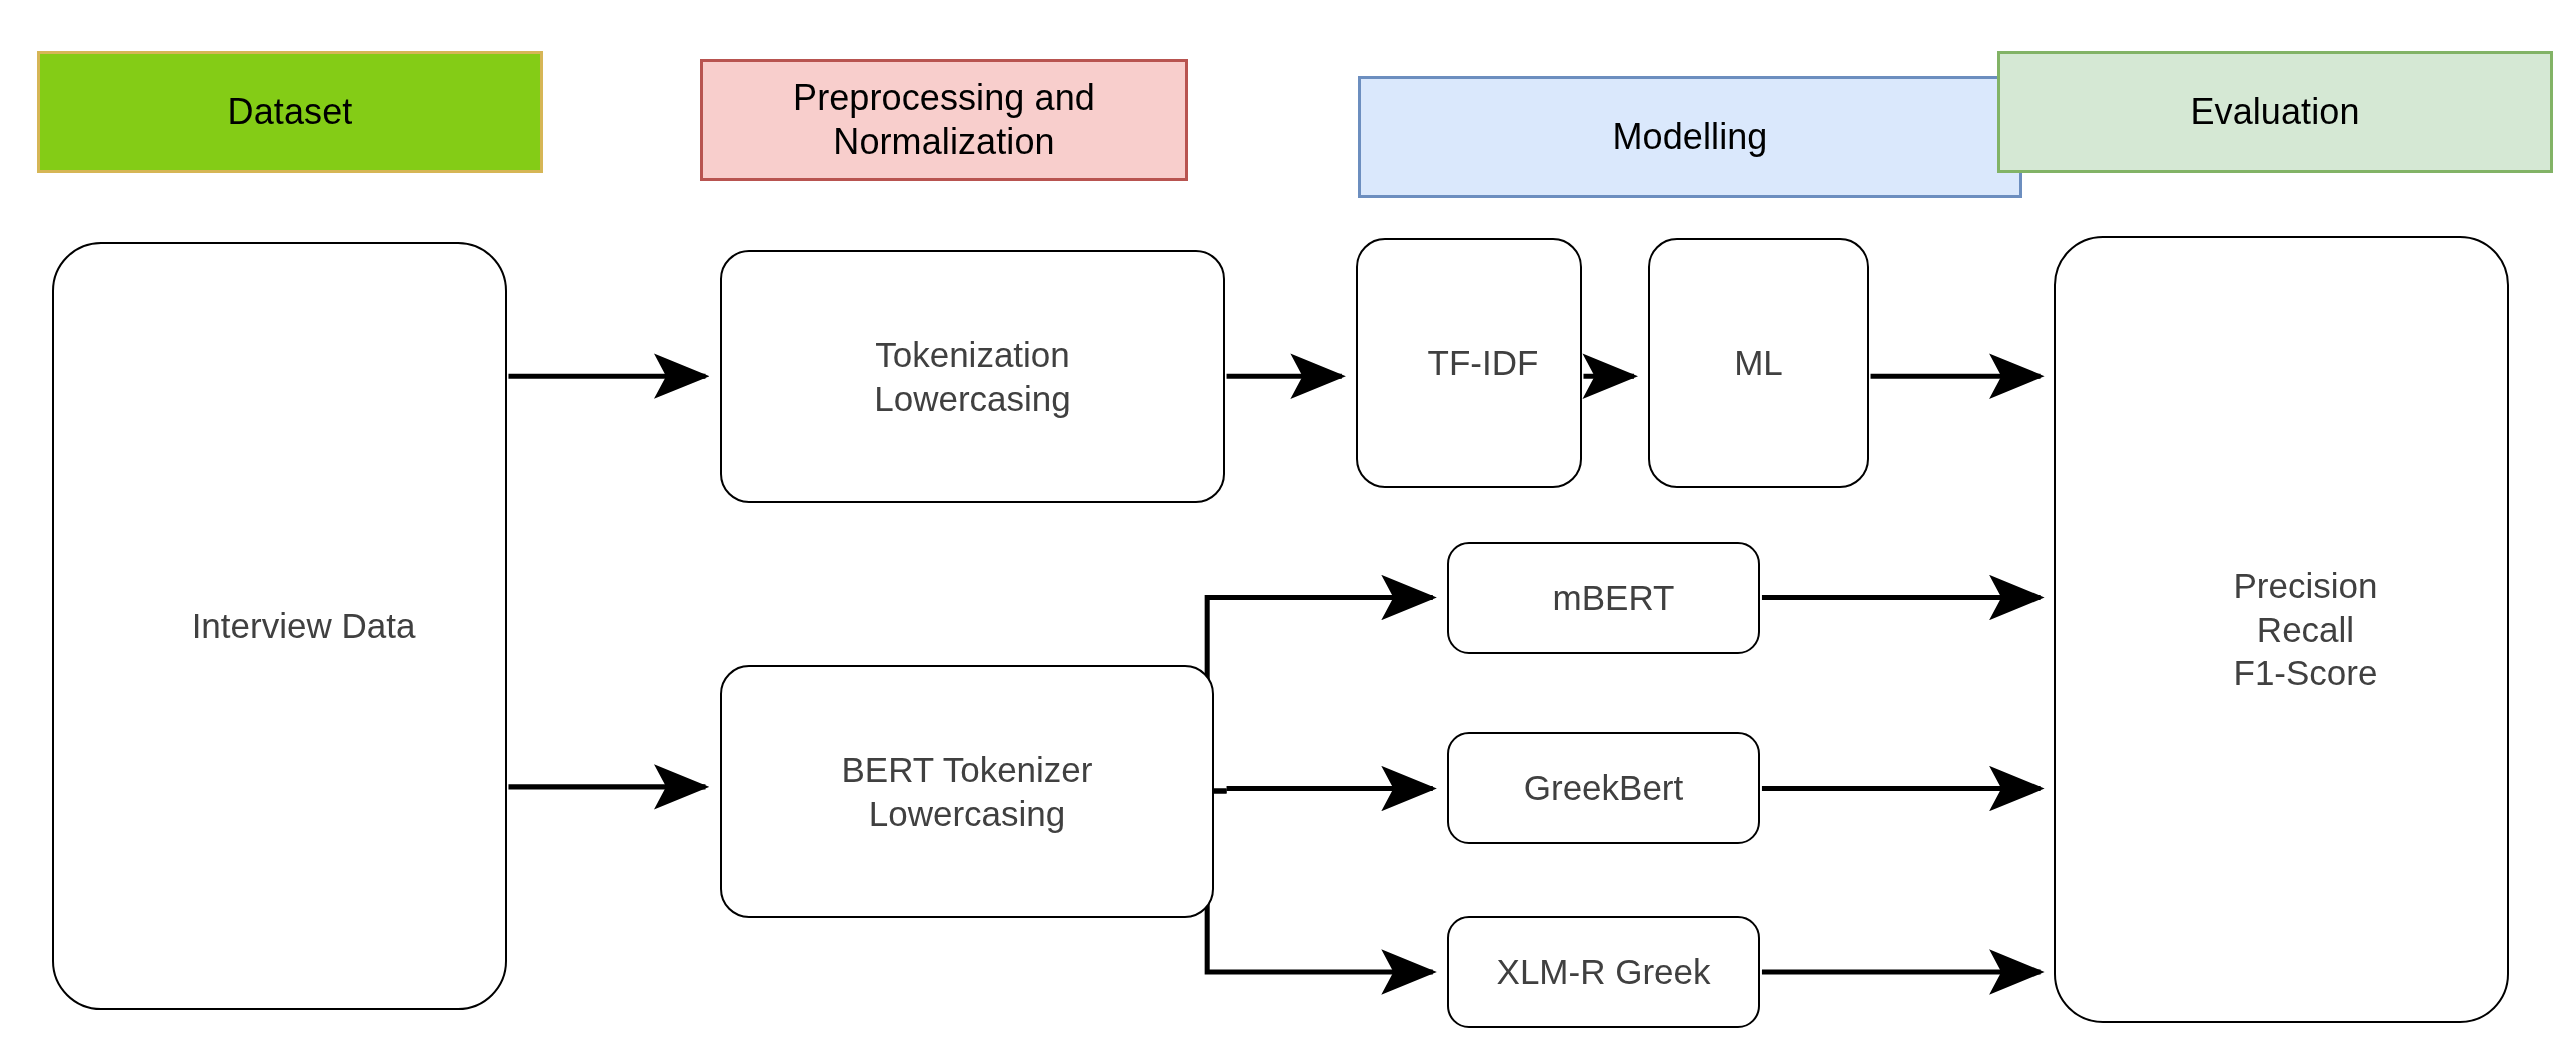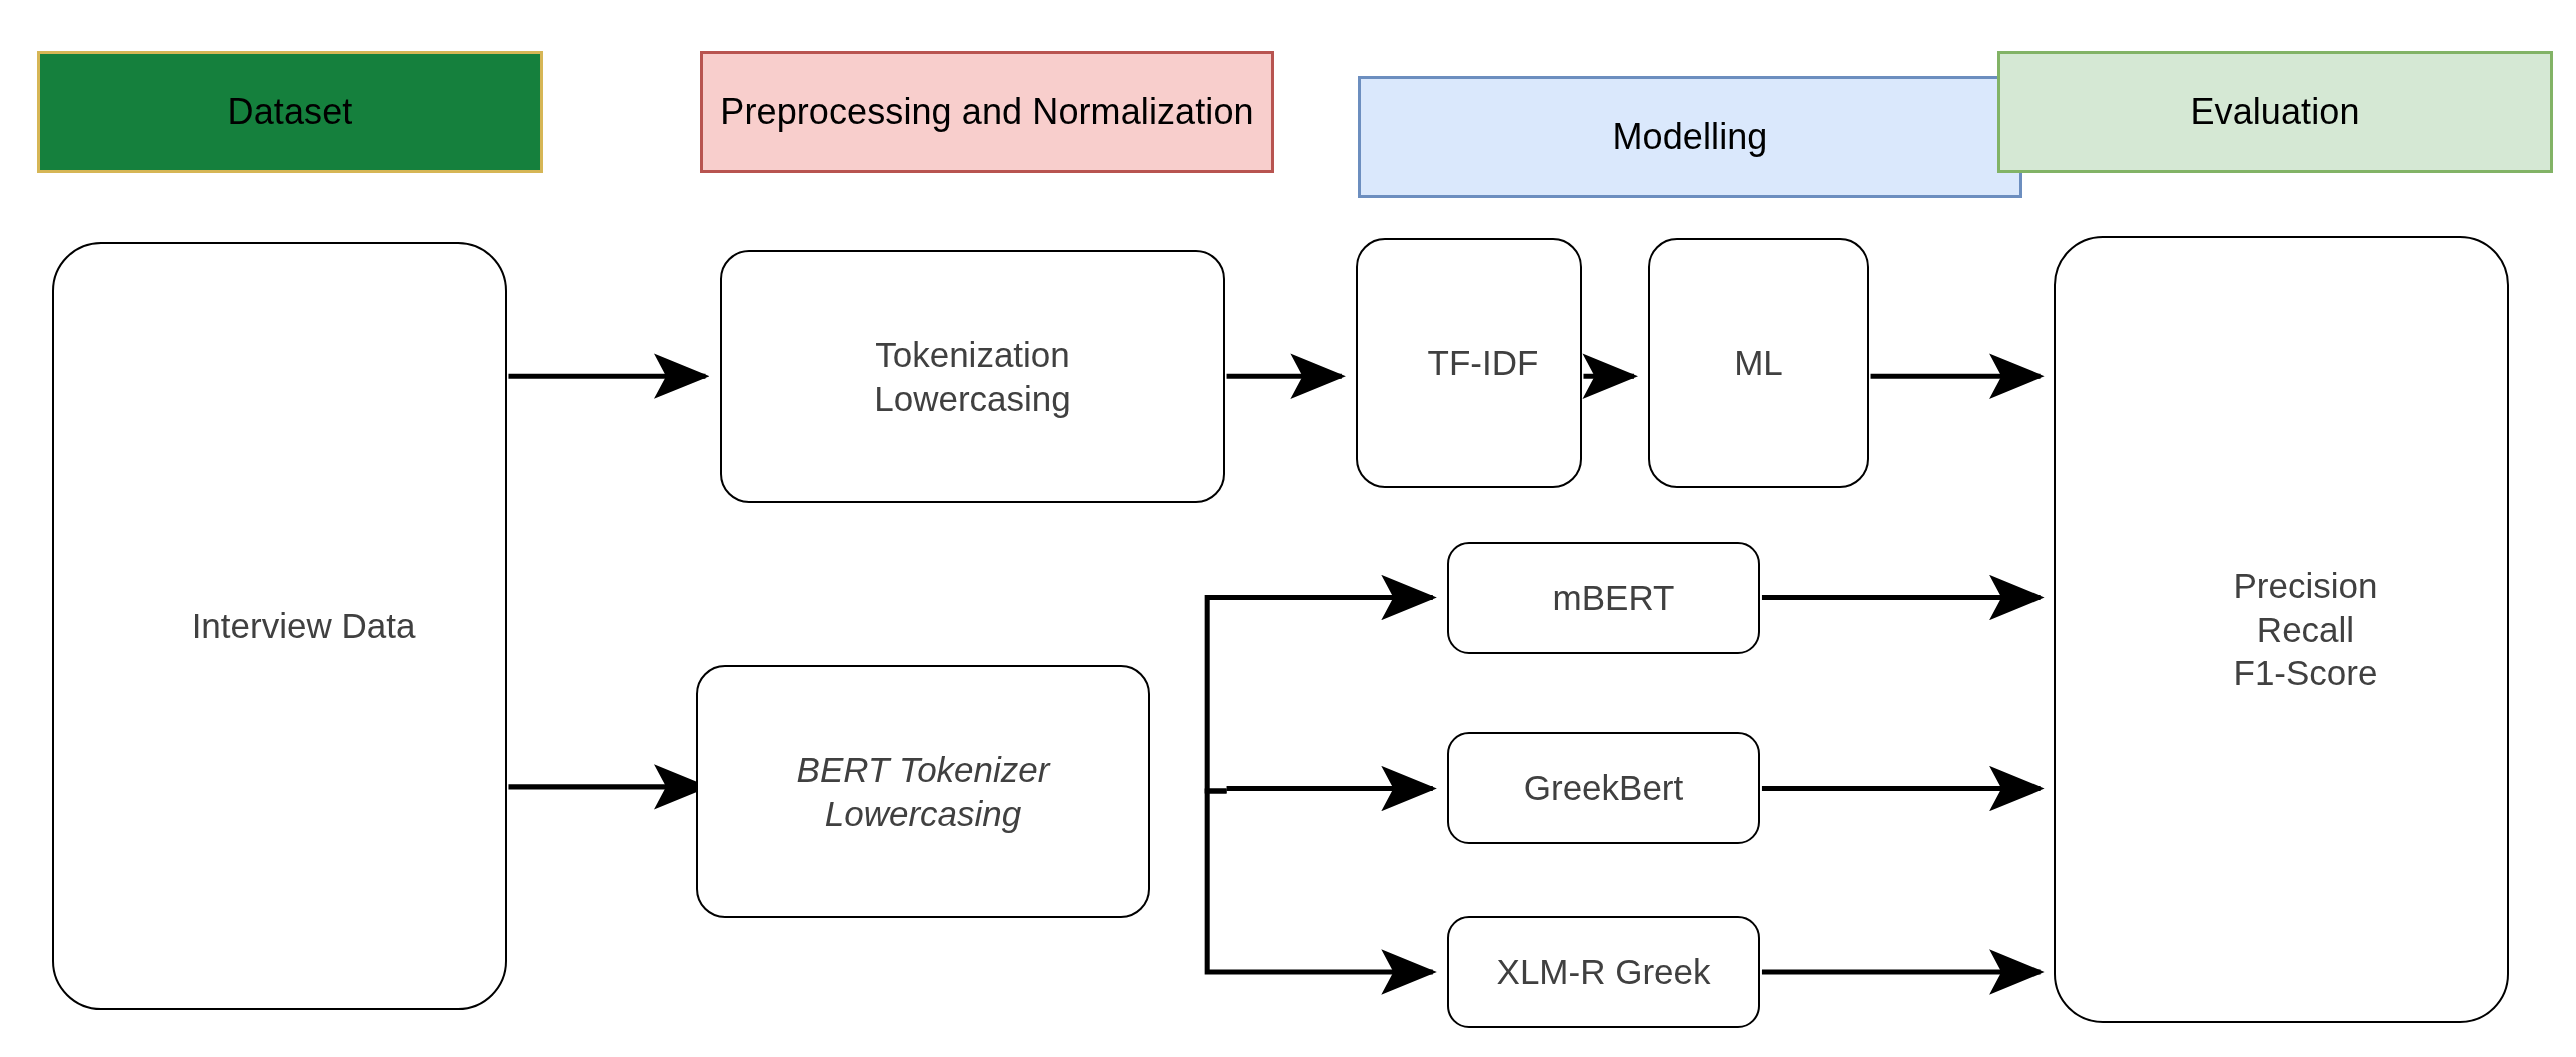--- a/index.html
+++ b/index.html
@@ -85,25 +85,25 @@
       <path d="M 1457 940 L 1434 940 L 1434 710 L 1702 710"></path>
       <path d="M 1457 937 L 1702 937"></path>
       <path d="M 1457 940 L 1434 940 L 1434 1155 L 1702 1155"></path>
 
       <path d="M 2093 710 L 2424 710"></path>
       <path d="M 2093 937 L 2424 937"></path>
       <path d="M 2093 1155 L 2424 1155"></path>
     </g>
   </svg>
 
-  <div class="stage-box" id="stage-dataset" style="left: 37px; top: 51px; width: 506px; height: 122px; background: #15803d; border-color: rgb(214, 182, 86);">
+  <div class="stage-box" id="stage-dataset" style="left: 37px; top: 51px; width: 506px; height: 122px; background: #84cc16; border-color: rgb(214, 182, 86);">
     <span class="stage-label">Dataset</span>
   </div>
 
-  <div class="stage-box" id="stage-preprocessing" style="left: 700px; top: 51px; width: 574px; height: 122px; background: rgb(248, 206, 204); border-color: rgb(184, 84, 80);">
+  <div class="stage-box" id="stage-preprocessing" style="left: 700px; top: 59px; width: 488px; height: 122px; background: rgb(248, 206, 204); border-color: rgb(184, 84, 80);">
     <span class="stage-label">Preprocessing and
 Normalization</span>
   </div>
 
   <div class="stage-box" id="stage-modelling" style="left: 1358px; top: 51px; width: 664px; height: 122px; background: rgb(218, 232, 252); border-color: rgb(108, 142, 191); margin-top: 25px;">
     <span class="stage-label">Modelling</span>
   </div>
 
   <div class="stage-box" id="stage-evaluation" style="left: 1997px; top: 51px; width: 556px; height: 122px; background: rgb(213, 232, 212); border-color: rgb(130, 179, 102);">
     <span class="stage-label">Evaluation</span>
@@ -125,21 +125,21 @@
   <div class="node-box r-med" id="node-ml" style="left: 1648px; top: 238px; width: 221px; height: 250px;">
     <span class="node-label">ML</span>
   </div>
 
   <div class="node-box r-big" id="node-precision-recall-f1" style="left: 2054px; top: 236px; width: 455px; height: 787px;">
     <span class="node-label">Precision
 Recall
 F1-Score</span>
   </div>
 
-  <div class="node-box r-med" id="node-bert-tokenizer" style="left: 696px; top: 665px; width: 454px; height: 253px; font-style: italic;">
+  <div class="node-box r-med" id="node-bert-tokenizer" style="left: 720px; top: 665px; width: 494px; height: 253px;">
     <span class="node-label">BERT Tokenizer
 Lowercasing</span>
   </div>
 
   <div class="node-box r-sm" id="node-mbert" style="left: 1447px; top: 542px; width: 313px; height: 112px; padding-left: 20px;">
     <span class="node-label">mBERT</span>
   </div>
 
   <div class="node-box r-sm" id="node-greekbert" style="left: 1447px; top: 732px; width: 313px; height: 112px;">
     <span class="node-label">GreekBert</span>

